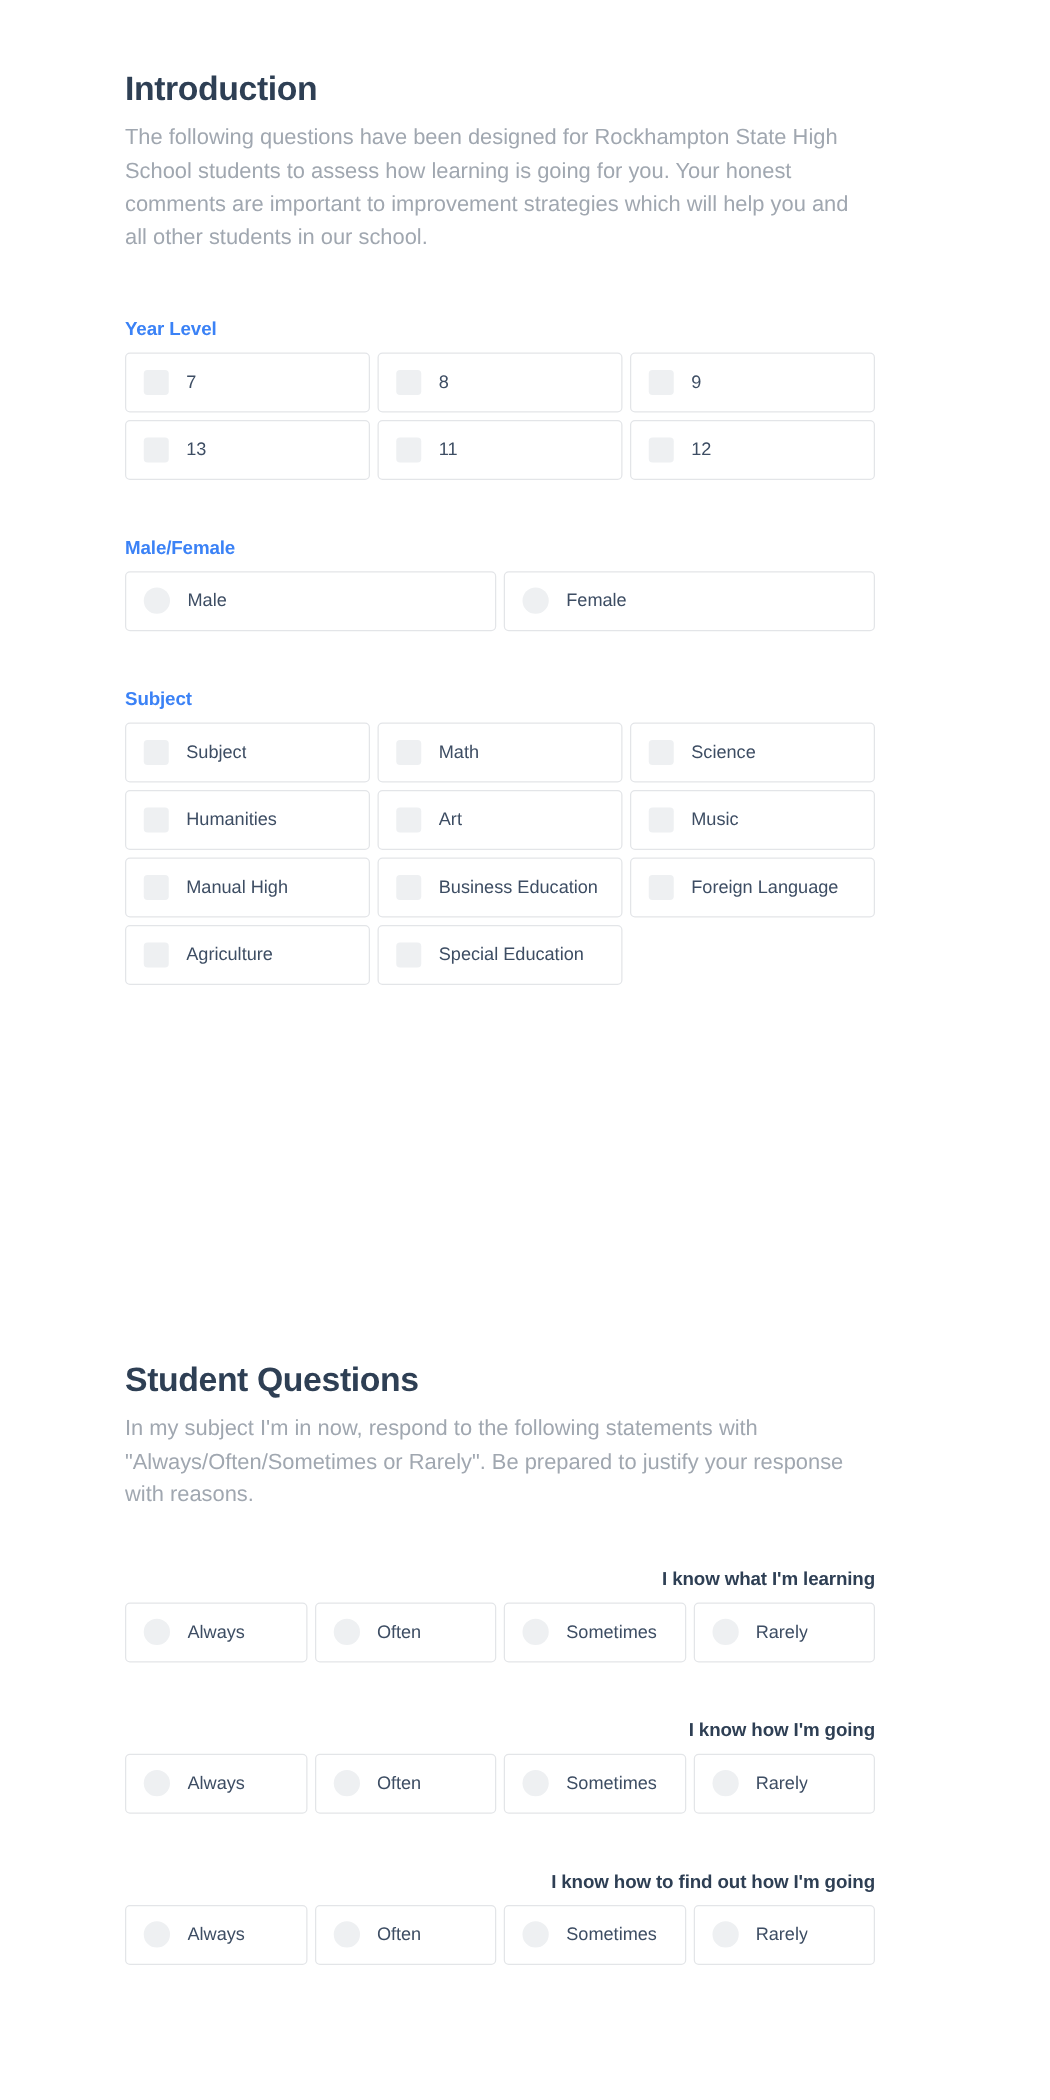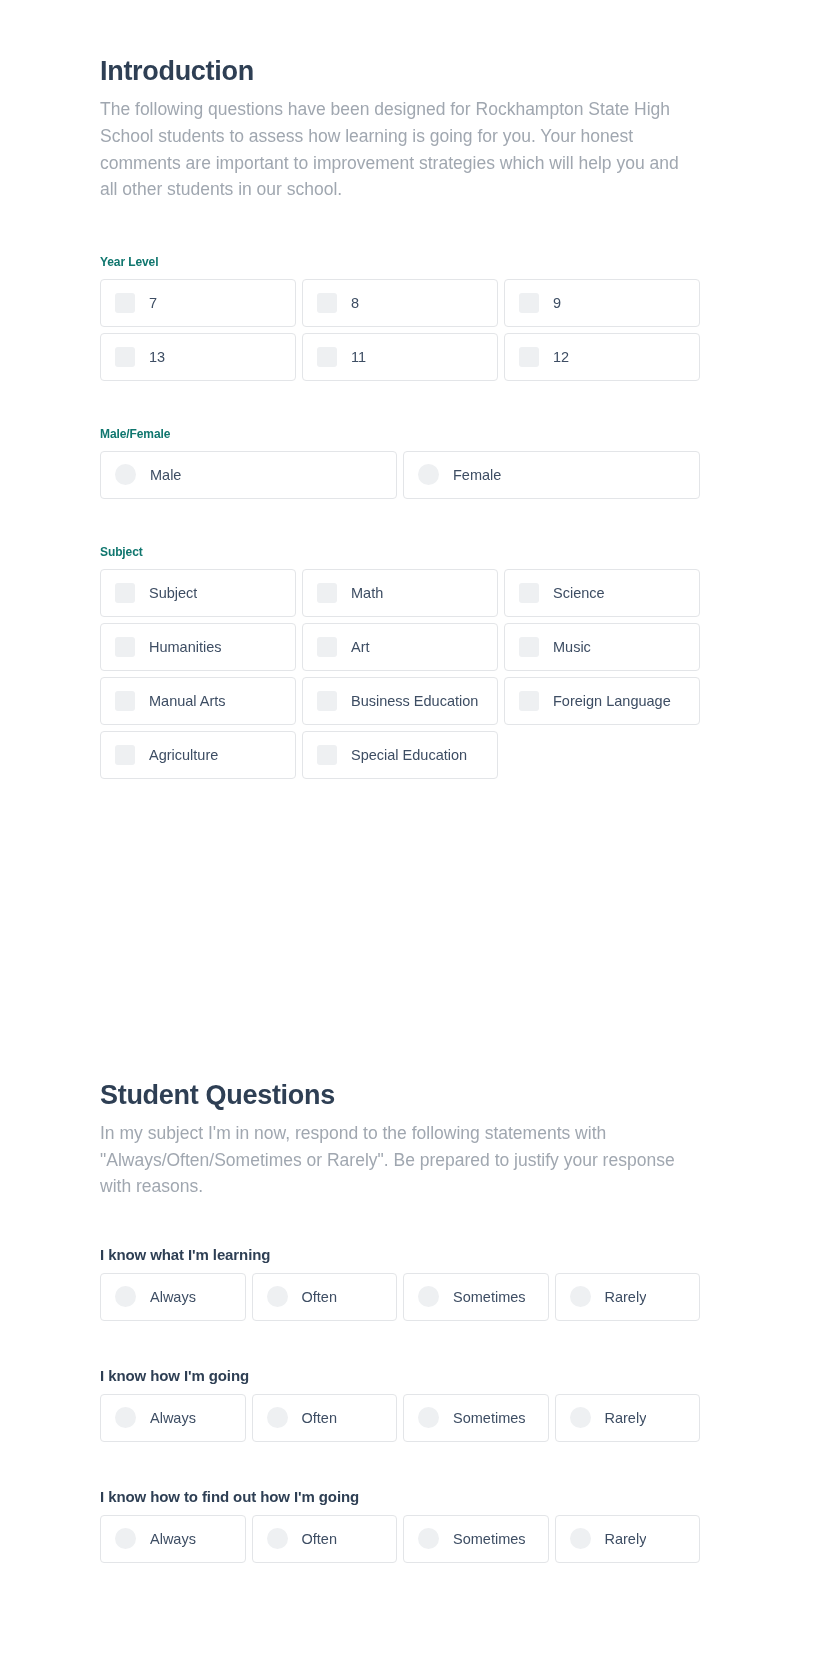--- a/index.html
+++ b/index.html
@@ -46,23 +46,23 @@
     color: #a0a7b0;
     font-weight: 400;
     max-width: 600px;
   }
 
   
   .field-group { margin-top: 52px; }
   .field-group.tight { margin-top: 46px; }
 
   .field-label {
-    font-size: 12px;
+    font-size: 15px;
     font-weight: bold;
-    color: #0f766e;
+    color: #3b82f6;
     margin-bottom: 10px;
     letter-spacing: -0.1px;
   }
 
   .options-grid {
     display: grid;
     gap: 6px;
   }
   .options-grid.cols-3 { grid-template-columns: repeat(3, 1fr); }
   .options-grid.cols-2 { grid-template-columns: repeat(2, 1fr); }
@@ -107,20 +107,21 @@
   .section-questions { margin-top: 300px; }
 
   .question-group { margin-top: 46px; }
 
   .question-label {
     font-size: 15px;
     font-weight: bold;
     color: #2e3f54;
     margin-bottom: 10px;
     letter-spacing: -0.1px;
+    text-align: right;
   }
 </style>
 </head>
 <body>
 
 <div class="page">
   <div class="content">
 
     <div class="section-intro">
       <div class="section-heading">Introduction</div>
@@ -193,21 +194,21 @@
           <div class="option-card">
             <span class="option-box"></span>
             <span class="option-text">Art</span>
           </div>
           <div class="option-card">
             <span class="option-box"></span>
             <span class="option-text">Music</span>
           </div>
           <div class="option-card">
             <span class="option-box"></span>
-            <span class="option-text">Manual Arts</span>
+            <span class="option-text">Manual High</span>
           </div>
           <div class="option-card">
             <span class="option-box"></span>
             <span class="option-text">Business Education</span>
           </div>
           <div class="option-card">
             <span class="option-box"></span>
             <span class="option-text">Foreign Language</span>
           </div>
           <div class="option-card">

